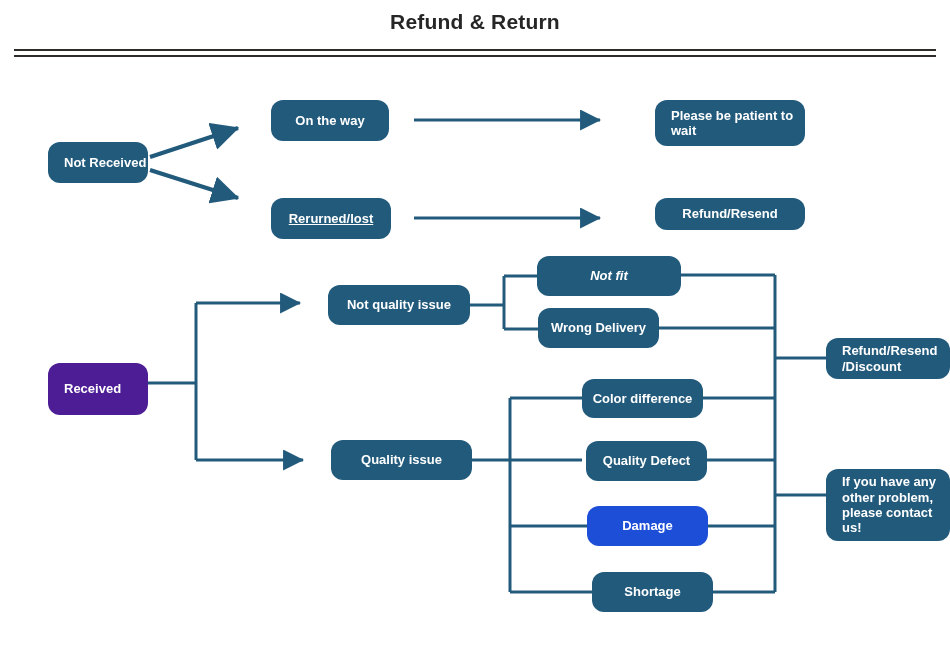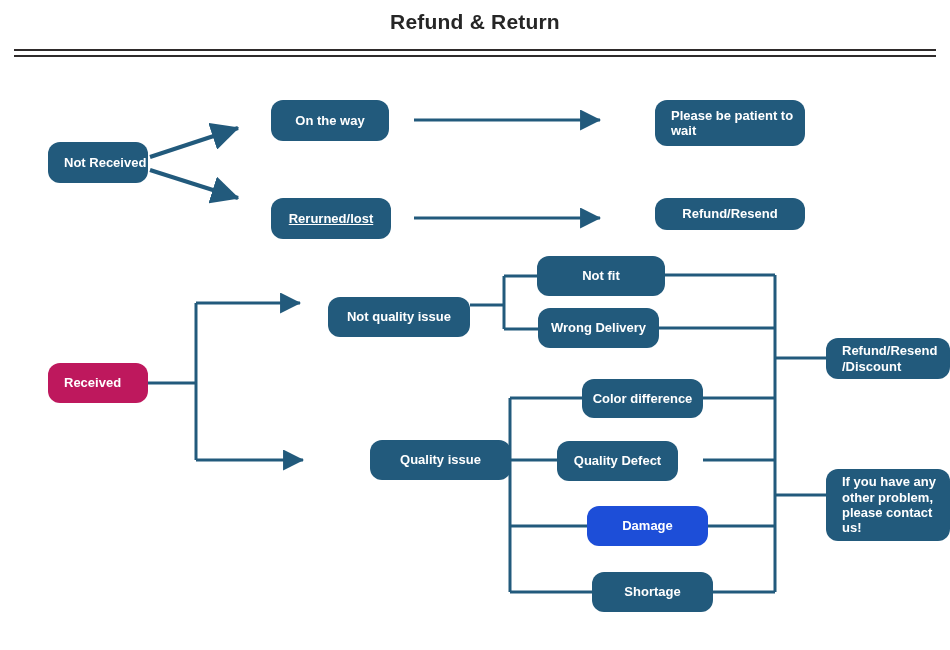--- a/index.html
+++ b/index.html
@@ -123,26 +123,26 @@
       <path d="M 775 495 L 826 495" stroke-width="3"></path>
     </g>
   </svg>
 
   <div id="nodes">
       <div class="node left" style="left: 48px; top: 142px; width: 100px; height: 41px; background: rgb(34, 90, 124); color: rgb(255, 255, 255);">Not Received</div>
       <div class="node center" style="left: 271px; top: 100px; width: 118px; height: 41px; background: rgb(34, 90, 124); color: rgb(255, 255, 255);">On the way</div>
       <div class="node center" style="left: 271px; top: 198px; width: 120px; height: 41px; background: rgb(34, 90, 124); color: rgb(255, 255, 255); text-decoration: underline;">Rerurned/lost</div>
       <div class="node left" style="left: 655px; top: 100px; width: 150px; height: 46px; background: rgb(34, 90, 124); color: rgb(255, 255, 255);">Please be patient to wait</div>
       <div class="node center" style="left: 655px; top: 198px; width: 150px; height: 32px; background: rgb(34, 90, 124); color: rgb(255, 255, 255);">Refund/Resend</div>
-      <div class="node left" style="left: 48px; top: 363px; width: 100px; height: 40px; background: #be185d; color: rgb(255, 255, 255);">Received</div>
-      <div class="node center" style="left: 328px; top: 285px; width: 142px; height: 40px; background: rgb(34, 90, 124); color: rgb(255, 255, 255); margin-top: 12px;">Not quality issue</div>
-      <div class="node center" style="left: 331px; top: 440px; width: 141px; height: 40px; background: rgb(34, 90, 124); color: rgb(255, 255, 255); margin-left: 39px;">Quality issue</div>
-      <div class="node center" style="left: 537px; top: 256px; width: 128px; height: 40px; background: rgb(34, 90, 124); color: rgb(255, 255, 255);">Not fit</div>
+      <div class="node left" style="left: 48px; top: 363px; width: 100px; height: 52px; background: #4c1d95; color: rgb(255, 255, 255);">Received</div>
+      <div class="node center" style="left: 328px; top: 285px; width: 142px; height: 40px; background: rgb(34, 90, 124); color: rgb(255, 255, 255);">Not quality issue</div>
+      <div class="node center" style="left: 331px; top: 440px; width: 141px; height: 40px; background: rgb(34, 90, 124); color: rgb(255, 255, 255);">Quality issue</div>
+      <div class="node center" style="left: 537px; top: 256px; width: 144px; height: 40px; background: rgb(34, 90, 124); color: rgb(255, 255, 255); font-style: italic;">Not fit</div>
       <div class="node center" style="left: 538px; top: 308px; width: 121px; height: 40px; background: rgb(34, 90, 124); color: rgb(255, 255, 255);">Wrong Delivery</div>
       <div class="node center" style="left: 582px; top: 379px; width: 121px; height: 39px; background: rgb(34, 90, 124); color: rgb(255, 255, 255);">Color difference</div>
-      <div class="node center" style="left: 557px; top: 441px; width: 121px; height: 40px; background: rgb(34, 90, 124); color: rgb(255, 255, 255);">Quality Defect</div>
+      <div class="node center" style="left: 586px; top: 441px; width: 121px; height: 40px; background: rgb(34, 90, 124); color: rgb(255, 255, 255);">Quality Defect</div>
       <div class="node center" style="left: 587px; top: 506px; width: 121px; height: 40px; background: #1d4ed8; color: rgb(255, 255, 255);">Damage</div>
       <div class="node center" style="left: 592px; top: 572px; width: 121px; height: 40px; background: rgb(34, 90, 124); color: rgb(255, 255, 255);">Shortage</div>
       <div class="node left" style="left: 826px; top: 338px; width: 124px; height: 41px; background: rgb(34, 90, 124); color: rgb(255, 255, 255);">Refund/Resend /Discount</div>
       <div class="node left" style="left: 826px; top: 469px; width: 124px; height: 72px; background: rgb(34, 90, 124); color: rgb(255, 255, 255);">If you have any  other problem, please contact us!</div>
     </div>
 
 </div>
 
 </body></html>

